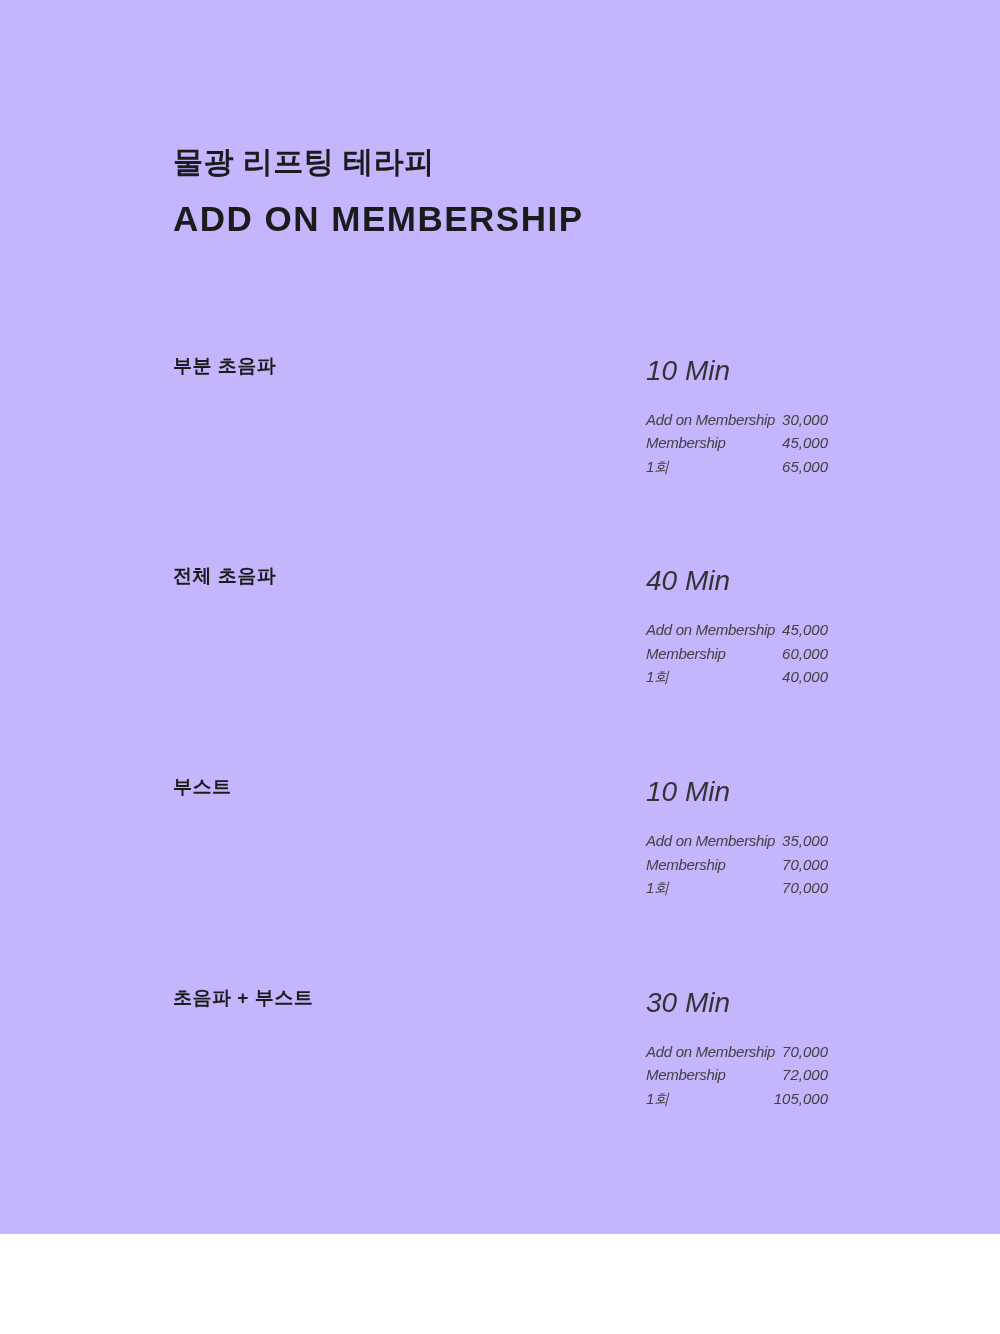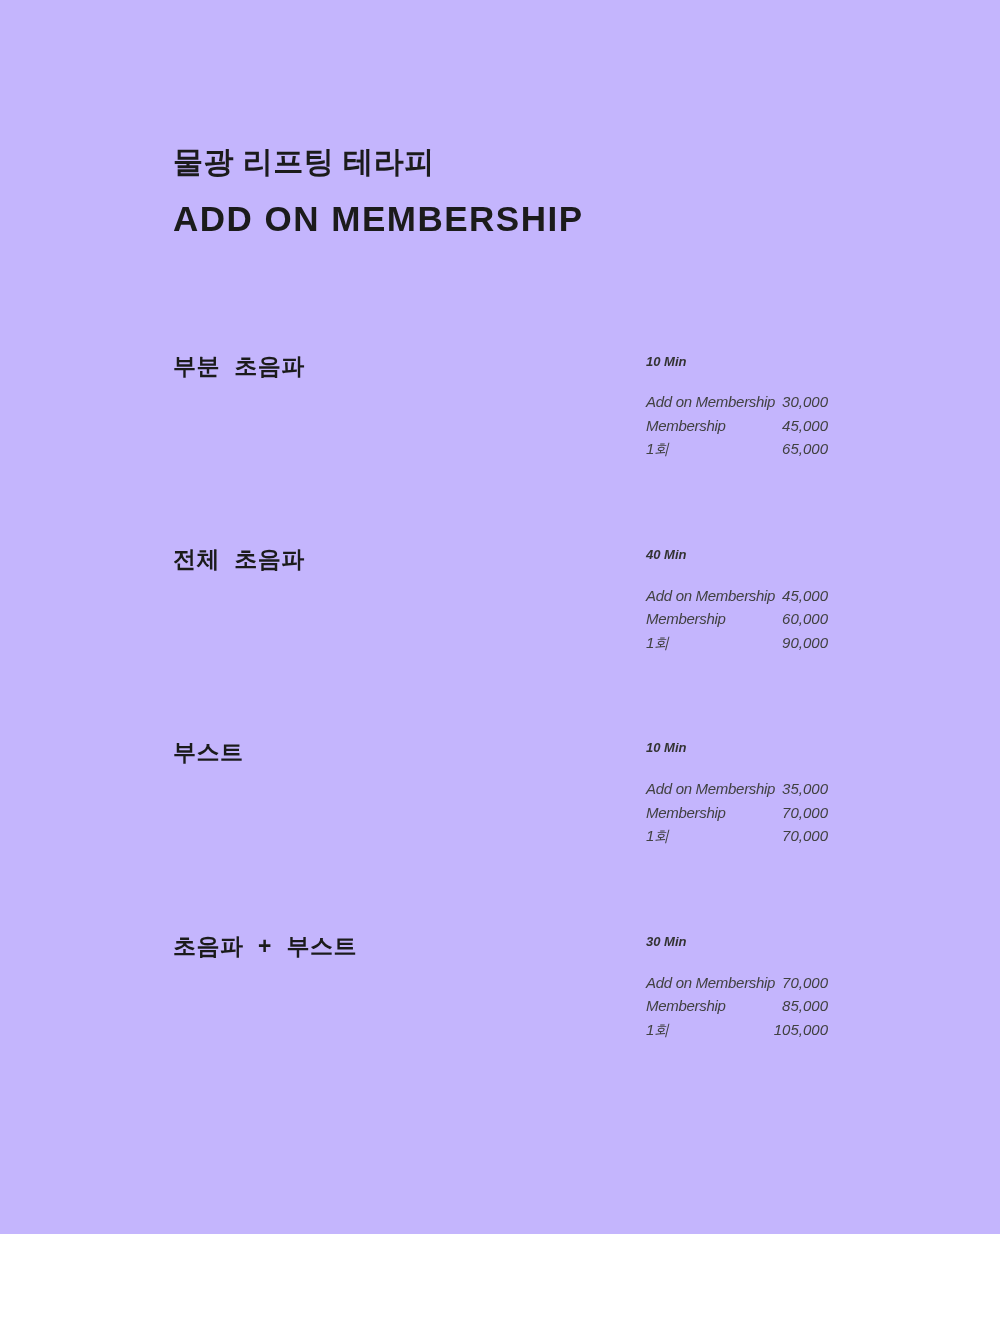--- a/index.html
+++ b/index.html
@@ -36,35 +36,34 @@
     color: #1b1b1b;
   }
   .service-list { margin-top: 116px; }
   .service {
     display: flex;
     justify-content: space-between;
     align-items: flex-start;
     margin-bottom: 87px;
   }
   .service-name {
-    font-size: 23px;
+    font-size: 19px;
     font-weight: 700;
     letter-spacing: 0.5px;
     color: #1b1b1b;
     line-height: 1.15;
-    font-family: Liberation Mono, monospace;
   }
   .service-right {
     width: 182px;
     flex: 0 0 182px;
   }
   .duration {
-    font-size: 13px;
+    font-size: 28px;
     font-style: italic;
-    font-weight: 700;
+    font-weight: 400;
     color: #333333;
     line-height: 1.15;
   }
   .price-list { margin-top: 21px; }
   .price-row {
     display: flex;
     justify-content: space-between;
     align-items: baseline;
     font-size: 15px;
     font-style: italic;
@@ -118,21 +117,21 @@
       <span class="price-value">45,000</span>
     </div>
 
     <div class="price-row">
       <span class="price-label">Membership</span>
       <span class="price-value">60,000</span>
     </div>
 
     <div class="price-row">
       <span class="price-label">1회</span>
-      <span class="price-value">90,000</span>
+      <span class="price-value">40,000</span>
     </div>
   </div>
       </div>
     </section>
 
     <section class="service">
       <div class="service-name">부스트</div>
       <div class="service-right">
         <div class="duration">10 Min</div>
         <div class="price-list">
@@ -159,21 +158,21 @@
       <div class="service-right">
         <div class="duration">30 Min</div>
         <div class="price-list">
     <div class="price-row">
       <span class="price-label">Add on Membership</span>
       <span class="price-value">70,000</span>
     </div>
 
     <div class="price-row">
       <span class="price-label">Membership</span>
-      <span class="price-value">85,000</span>
+      <span class="price-value">72,000</span>
     </div>
 
     <div class="price-row">
       <span class="price-label">1회</span>
       <span class="price-value">105,000</span>
     </div>
   </div>
       </div>
     </section>
   </div>

